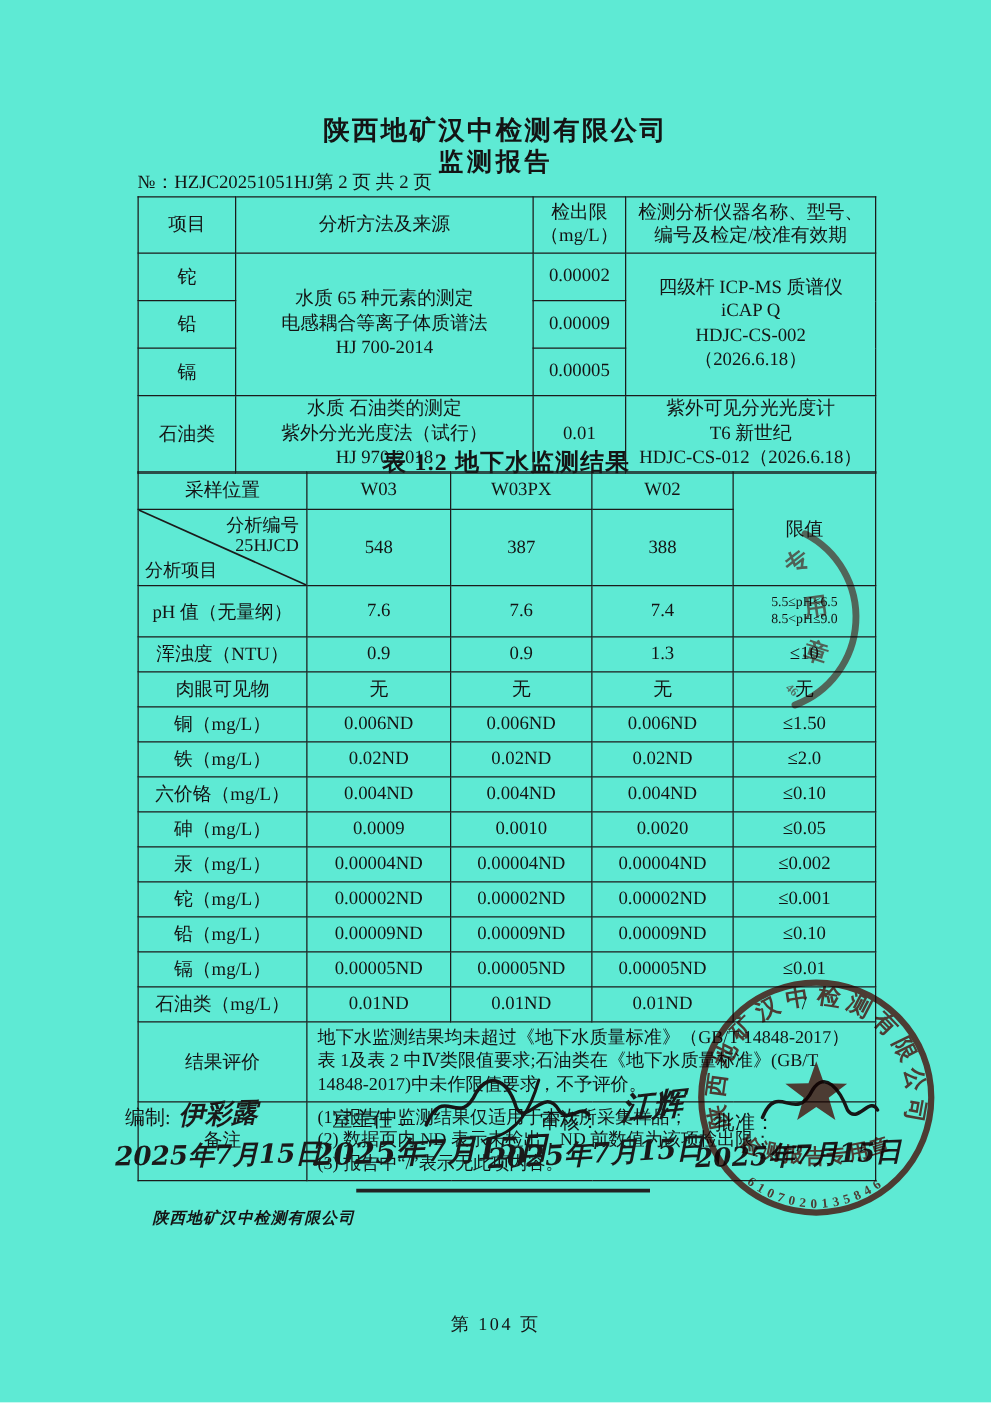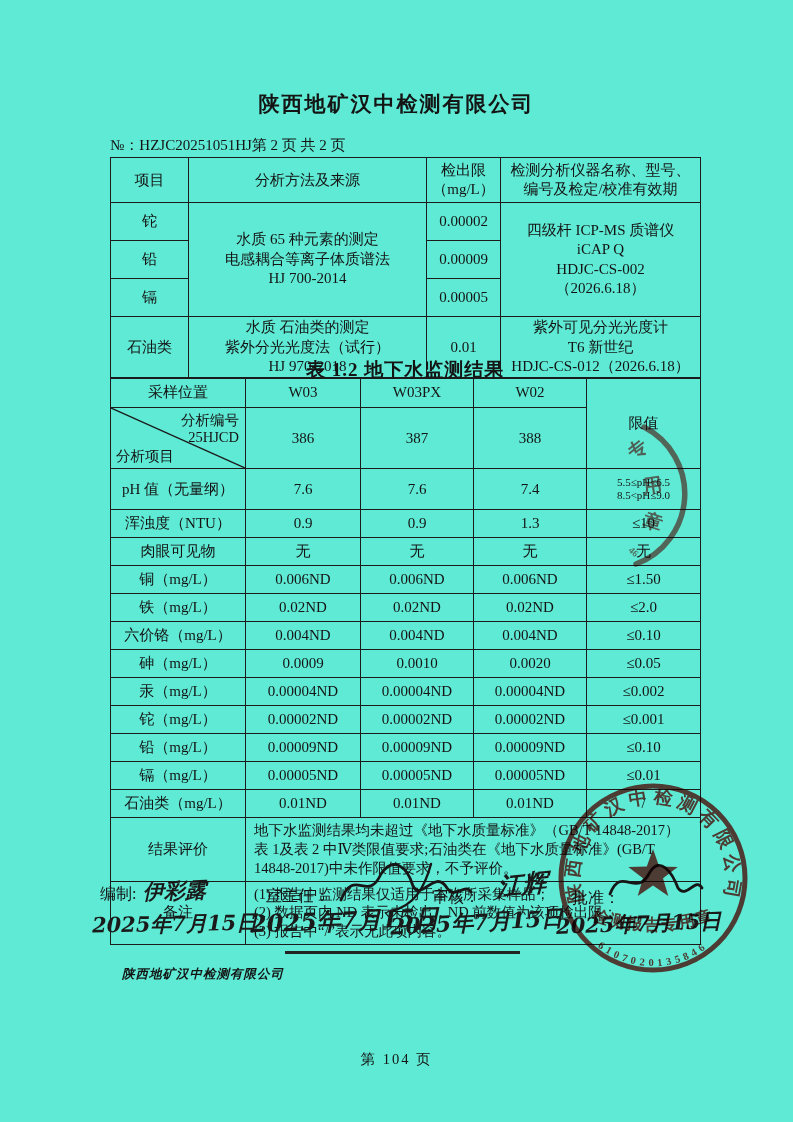--- a/index.html
+++ b/index.html
@@ -62,20 +62,21 @@
   .st-serial  { font-size:10.5px; letter-spacing:4px; fill:#c9302c; font-weight:bold; }
   .sp-char    { font-size:19px; fill:#c9302c; opacity:.8; font-weight:bold; }
   .sp-digit   { font-size:9.5px; fill:#c9302c; opacity:.7; font-weight:bold; }
 </style>
 </head>
 <body>
 
 <div class="page">
 
   <div class="center-line doc-title">陕西地矿汉中检测有限公司</div>
+  <div class="center-line doc-subtitle">监测报告</div>
 
   <div class="meta-row">
     <span>№：HZJC20251051HJ</span>
     <span>第 2 页 共 2 页</span>
   </div>
 
   <table class="t1">
     <colgroup>
         <col style="width:78px">
         <col style="width:238px">
@@ -143,21 +144,21 @@
     </tr>
     <tr class="diag">
       <td class="corner">
         <svg class="diag-svg" viewBox="0 0 135 58" preserveAspectRatio="none">
           <line x1="0" y1="0" x2="135" y2="58" stroke="#1b1b1b" stroke-width="1.3"></line>
         </svg>
         <span class="c1">分析编号</span>
         <span class="c2">25HJCD</span>
         <span class="c3">分析项目</span>
       </td>
-      <td>386</td>
+      <td>548</td>
       <td>387</td>
       <td>388</td>
     </tr>
 
     <tr class="ph">
       <td>pH 值（无量纲）</td>
       <td>7.6</td>
       <td>7.6</td>
       <td>7.4</td>
       <td class="pre limit2">5.5≤pH&lt;6.5

